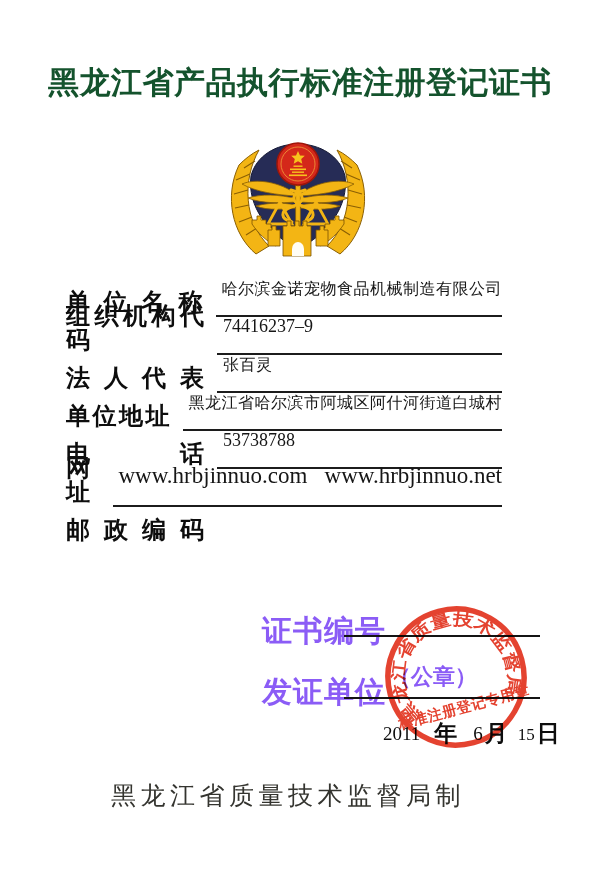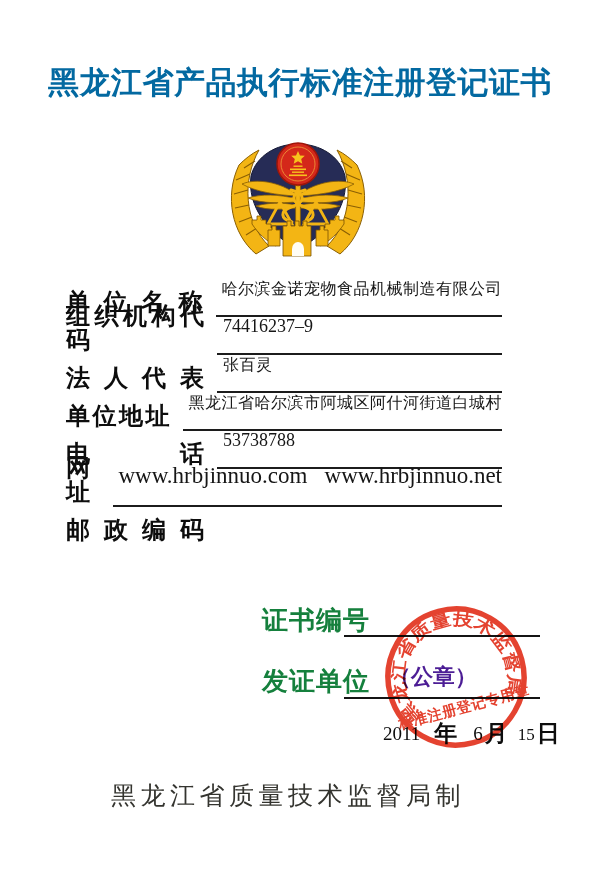--- a/index.html
+++ b/index.html
@@ -6,21 +6,21 @@
   .page{
     position:relative;width:600px;height:872px;margin:0 auto;
     background:#ffffff;overflow:hidden;
     font-family:"Liberation Serif","DejaVu Serif",serif;
     color:#111;
   }
   
   .title{
     position:absolute;top:62px;left:0;width:600px;
     text-align:center;font-size:31px;font-weight:700;
-    letter-spacing:0.5px;color:#0369a1;white-space:nowrap;
+    letter-spacing:0.5px;color:#14532d;white-space:nowrap;
   }
   
   .emblem{position:absolute;left:222px;top:132px;width:152px;height:132px;}
   
   .fields{position:absolute;left:66px;top:279px;width:436px;}
   .row{display:flex;height:38px;align-items:stretch;}
   .row .label{
     display:block;width:138px;align-self:flex-end;
     font-weight:700;font-size:24px;line-height:1;
     padding-bottom:3px;color:#0d0d0d;
@@ -30,28 +30,28 @@
     flex:1;margin-left:13px;border-bottom:2px solid #1c1c1c;
     display:flex;align-items:flex-end;
     padding:0 0 18px 6px;line-height:1;white-space:pre;
     color:#161616;
   }
   .row .value.cjk{font-size:16px;letter-spacing:0.5px;}
   .row .value.num{font-size:18px;}
   .row .value.url{font-size:23px;}
   
   .blk-label{
-    position:absolute;left:262px;font-weight:700;font-size:26px;
-    letter-spacing:1px;color:#15803d;white-space:nowrap;
+    position:absolute;left:262px;font-weight:700;font-size:30px;
+    letter-spacing:1px;color:#8b5cf6;white-space:nowrap;margin-top:8px;
   }
   .certno-label{top:603px;}
   .issuer-label{top:664px;}
   .issuer-value{
     position:absolute;left:389px;top:662px;font-weight:700;font-size:22px;
-    letter-spacing:0px;color:#4c1d95;white-space:nowrap;
+    letter-spacing:0px;color:#8b5cf6;white-space:nowrap;
   }
   .sign-line{position:absolute;left:344px;width:196px;border-top:2px solid #141414;}
   .line1{top:635px;}
   .line2{top:697px;}
   .date-row{
     position:absolute;left:383px;top:722px;display:flex;align-items:flex-end;
     white-space:nowrap;color:#0d0d0d;
   }
   .date-row .num{font-size:19px;line-height:1;padding-bottom:2px;}
   .date-row .num.small{font-size:17px;}

